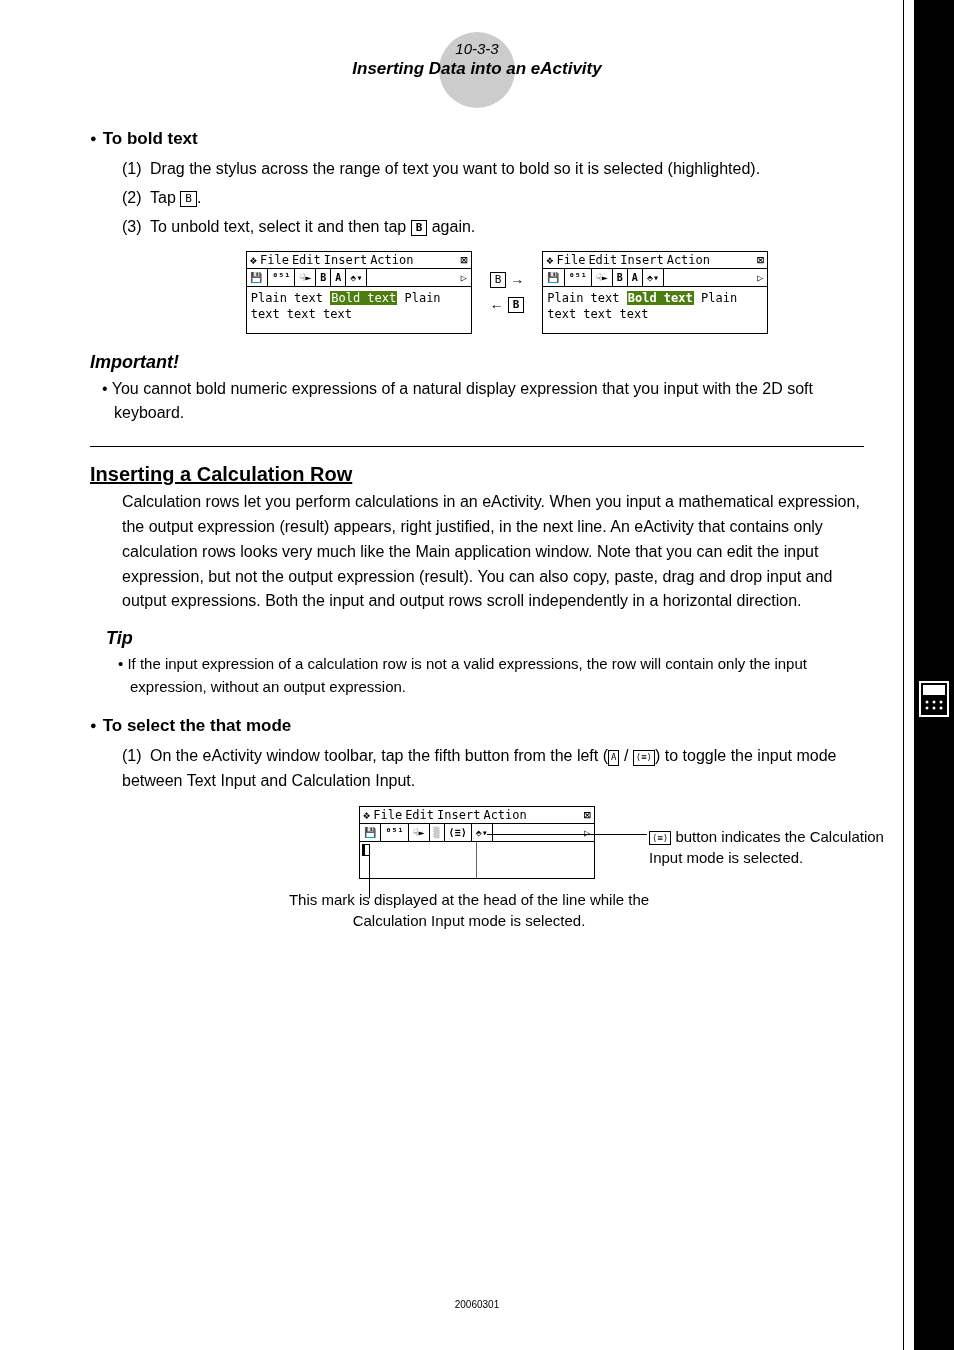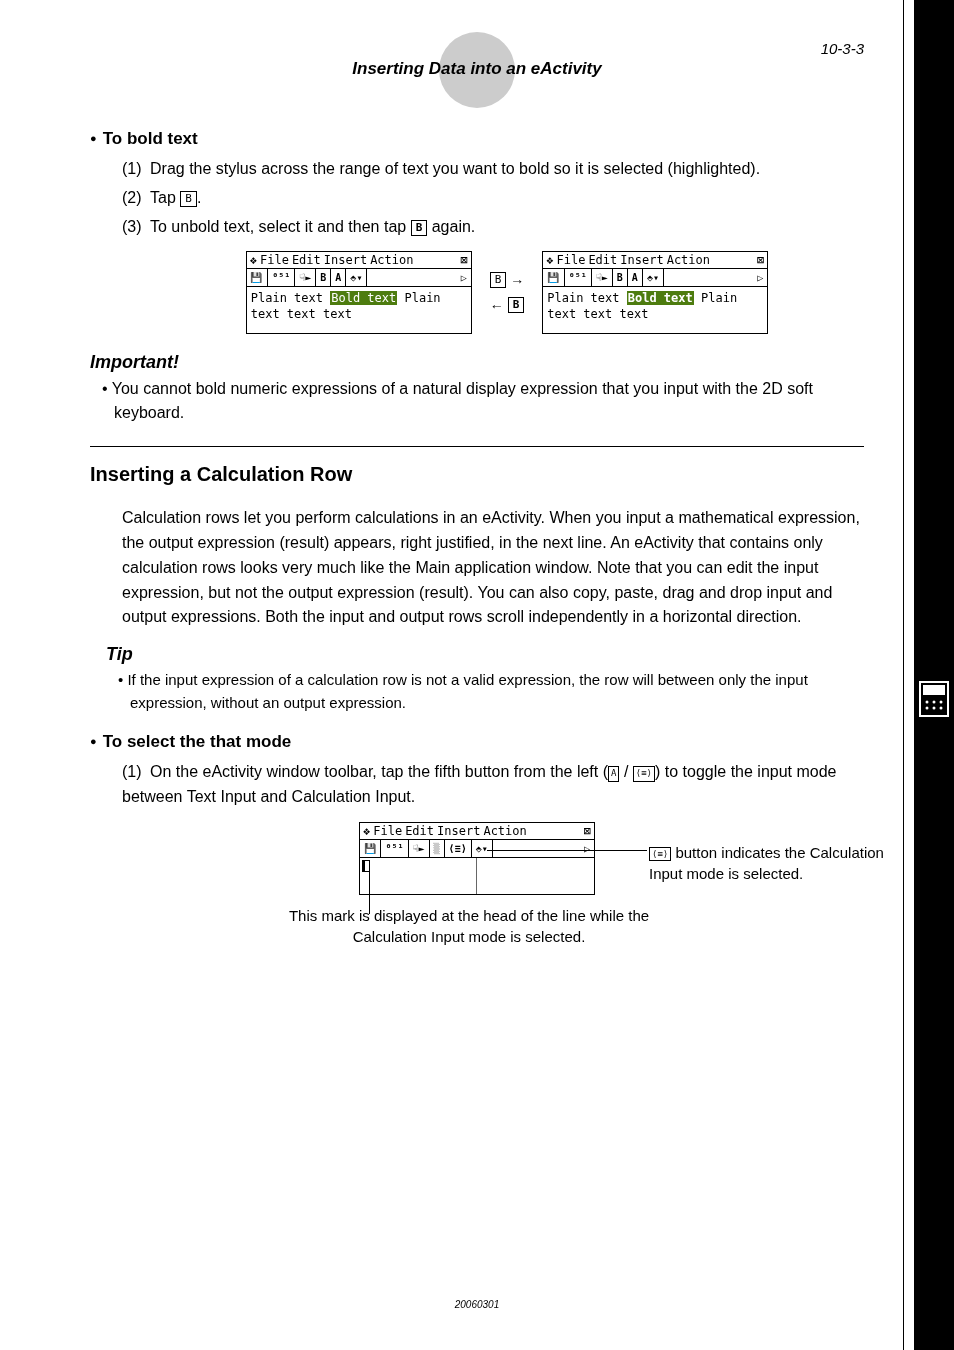--- a/index.html
+++ b/index.html
@@ -4,21 +4,21 @@
   <style>
     * { margin: 0; padding: 0; box-sizing: border-box; }
     body { font-family: Arial, Helvetica, sans-serif; background: #fff; width: 954px; margin: 0 auto; position: relative; }
     .page { padding: 40px 90px 40px 90px; position: relative; min-height: 1350px; }
     .right-sidebar { position: absolute; right: 0; top: 0; width: 40px; height: 1350px; background: #000; }
     .sidebar-icon { position: absolute; right: 4px; top: 680px; width: 32px; height: 38px; }
     .border-line { position: absolute; right: 50px; top: 0; width: 1px; height: 1350px; background: #000; }
     
     .header-badge { text-align: center; margin-bottom: 50px; position: relative; }
     .badge-circle { display: inline-block; background: #ccc; border-radius: 50%; width: 76px; height: 76px; position: absolute; left: 50%; top: -8px; transform: translateX(-50%); z-index: 0; }
-    .badge-num { font-style: italic; font-size: 15px; position: relative; z-index: 1; text-align: right; }
+    .badge-num { font-style: italic; font-size: 15px; position: relative; z-index: 1; }
     .badge-title { font-style: italic; font-size: 17px; position: relative; z-index: 1; margin-top: 2px; font-weight: bold; }
     
     .bullet-heading { font-weight: bold; font-size: 17px; margin-top: 10px; margin-bottom: 8px; }
     .bullet-heading::before { content: "●"; font-size: 11px; margin-right: 6px; vertical-align: 2px; }
     
     .numbered { margin-left: 32px; font-size: 16px; line-height: 1.55; margin-bottom: 4px; }
     .numbered .num { display: inline-block; width: 28px; }
     
     .small-btn { display: inline-block; border: 1px solid #000; padding: 0 4px; font-size: 11px; font-family: monospace; line-height: 14px; vertical-align: 1px; }
     .small-btn-bold { font-weight: bold; }
@@ -35,33 +35,33 @@
     .inv { background: #4d7c0f; color: #fff; padding: 0 1px; }
     
     .arrow-col { font-size: 14px; text-align: center; line-height: 1.8; }
     
     .important-heading { font-style: italic; font-weight: bold; font-size: 18px; margin-top: 8px; margin-bottom: 4px; }
     .bullet-note { margin-left: 12px; font-size: 16px; line-height: 1.55; text-indent: -12px; padding-left: 12px; margin-bottom: 20px; }
     .bullet-note::before { content: "• "; }
     
     .hr { border-top: 1px solid #000; margin: 14px 0 16px 0; }
     
-    .section-heading { font-weight: bold; font-size: 20px; margin-bottom: 20px; }
+    .section-heading { font-weight: bold; font-size: 20px; margin-bottom: 4px; text-decoration: underline; }
     .body-para { margin-left: 32px; font-size: 16px; line-height: 1.55; margin-bottom: 14px; }
     
     .tip-heading { font-style: italic; font-weight: bold; font-size: 18px; margin-left: 16px; margin-top: 10px; margin-bottom: 4px; }
     .tip-bullet { margin-left: 28px; font-size: 15px; line-height: 1.5; text-indent: -12px; padding-left: 12px; margin-bottom: 18px; }
     .tip-bullet::before { content: "• "; }
     
     .screenshot-center { display: flex; justify-content: center; margin: 12px 0; position: relative; }
     .annotation-right { position: absolute; left: 565px; top: 60px; width: 260px; font-size: 15px; line-height: 1.4; }
     .annotation-line-r { position: absolute; left: 460px; top: 68px; width: 110px; border-top: 1px solid #000; }
     .annotation-bottom { text-align: center; font-size: 15px; line-height: 1.4; margin-top: 8px; margin-left: -40px; }
     
-    .footer { position: absolute; bottom: 40px; left: 0; width: 100%; text-align: center; font-size: 10px; font-style: italic; }
+    .footer { position: absolute; bottom: 40px; left: 0; width: 100%; text-align: center; font-size: 10px; }
     
     .tb-icon-calc { display: inline-block; border: 1px solid #000; padding: 0 2px; font-size: 9px; font-family: monospace; vertical-align: 1px; }
     .screen-body-calc { display: flex; }
     .calc-left { border-right: 1px solid #666; width: 50%; height: 36px; padding: 2px; }
     .calc-right { width: 50%; height: 36px; }
     .calc-mark { display: inline-block; width: 8px; height: 12px; border: 1px solid #000; border-left: 3px solid #000; }
   </style>
 </head>
 <body>
 
@@ -141,21 +141,21 @@
 
   <div class="important-heading">Important!</div>
   <div class="bullet-note">You cannot bold numeric expressions of a natural display expression that you input with the 2D soft keyboard.</div>
 
   <div class="hr"></div>
 
   <div class="section-heading">Inserting a Calculation Row</div>
   <div class="body-para">Calculation rows let you perform calculations in an eActivity. When you input a mathematical expression, the output expression (result) appears, right justified, in the next line. An eActivity that contains only calculation rows looks very much like the Main application window. Note that you can edit the input expression, but not the output expression (result). You can also copy, paste, drag and drop input and output expressions. Both the input and output rows scroll independently in a horizontal direction.</div>
 
   <div class="tip-heading">Tip</div>
-  <div class="tip-bullet">If the input expression of a calculation row is not a valid expression, the row will between only the input expression, without an output expression.</div>
+  <div class="tip-bullet">If the input expression of a calculation row is not a valid expressions, the row will contain only the input expression, without an output expression.</div>
 
   <div class="bullet-heading">To select the that mode</div>
   <div class="numbered">
     <span class="num">(1)</span><span>On the eActivity window toolbar, tap the fifth button from the left (</span><span class="tb-icon-calc">A</span><span> / </span><span class="tb-icon-calc">⟨≡⟩</span><span>) to toggle the input mode between Text Input and Calculation Input.</span>
   </div>
 
   <div class="screenshot-center">
     <div style="position:relative;">
       <div class="calc-screen" style="width:236px;">
         <div class="screen-menu">

